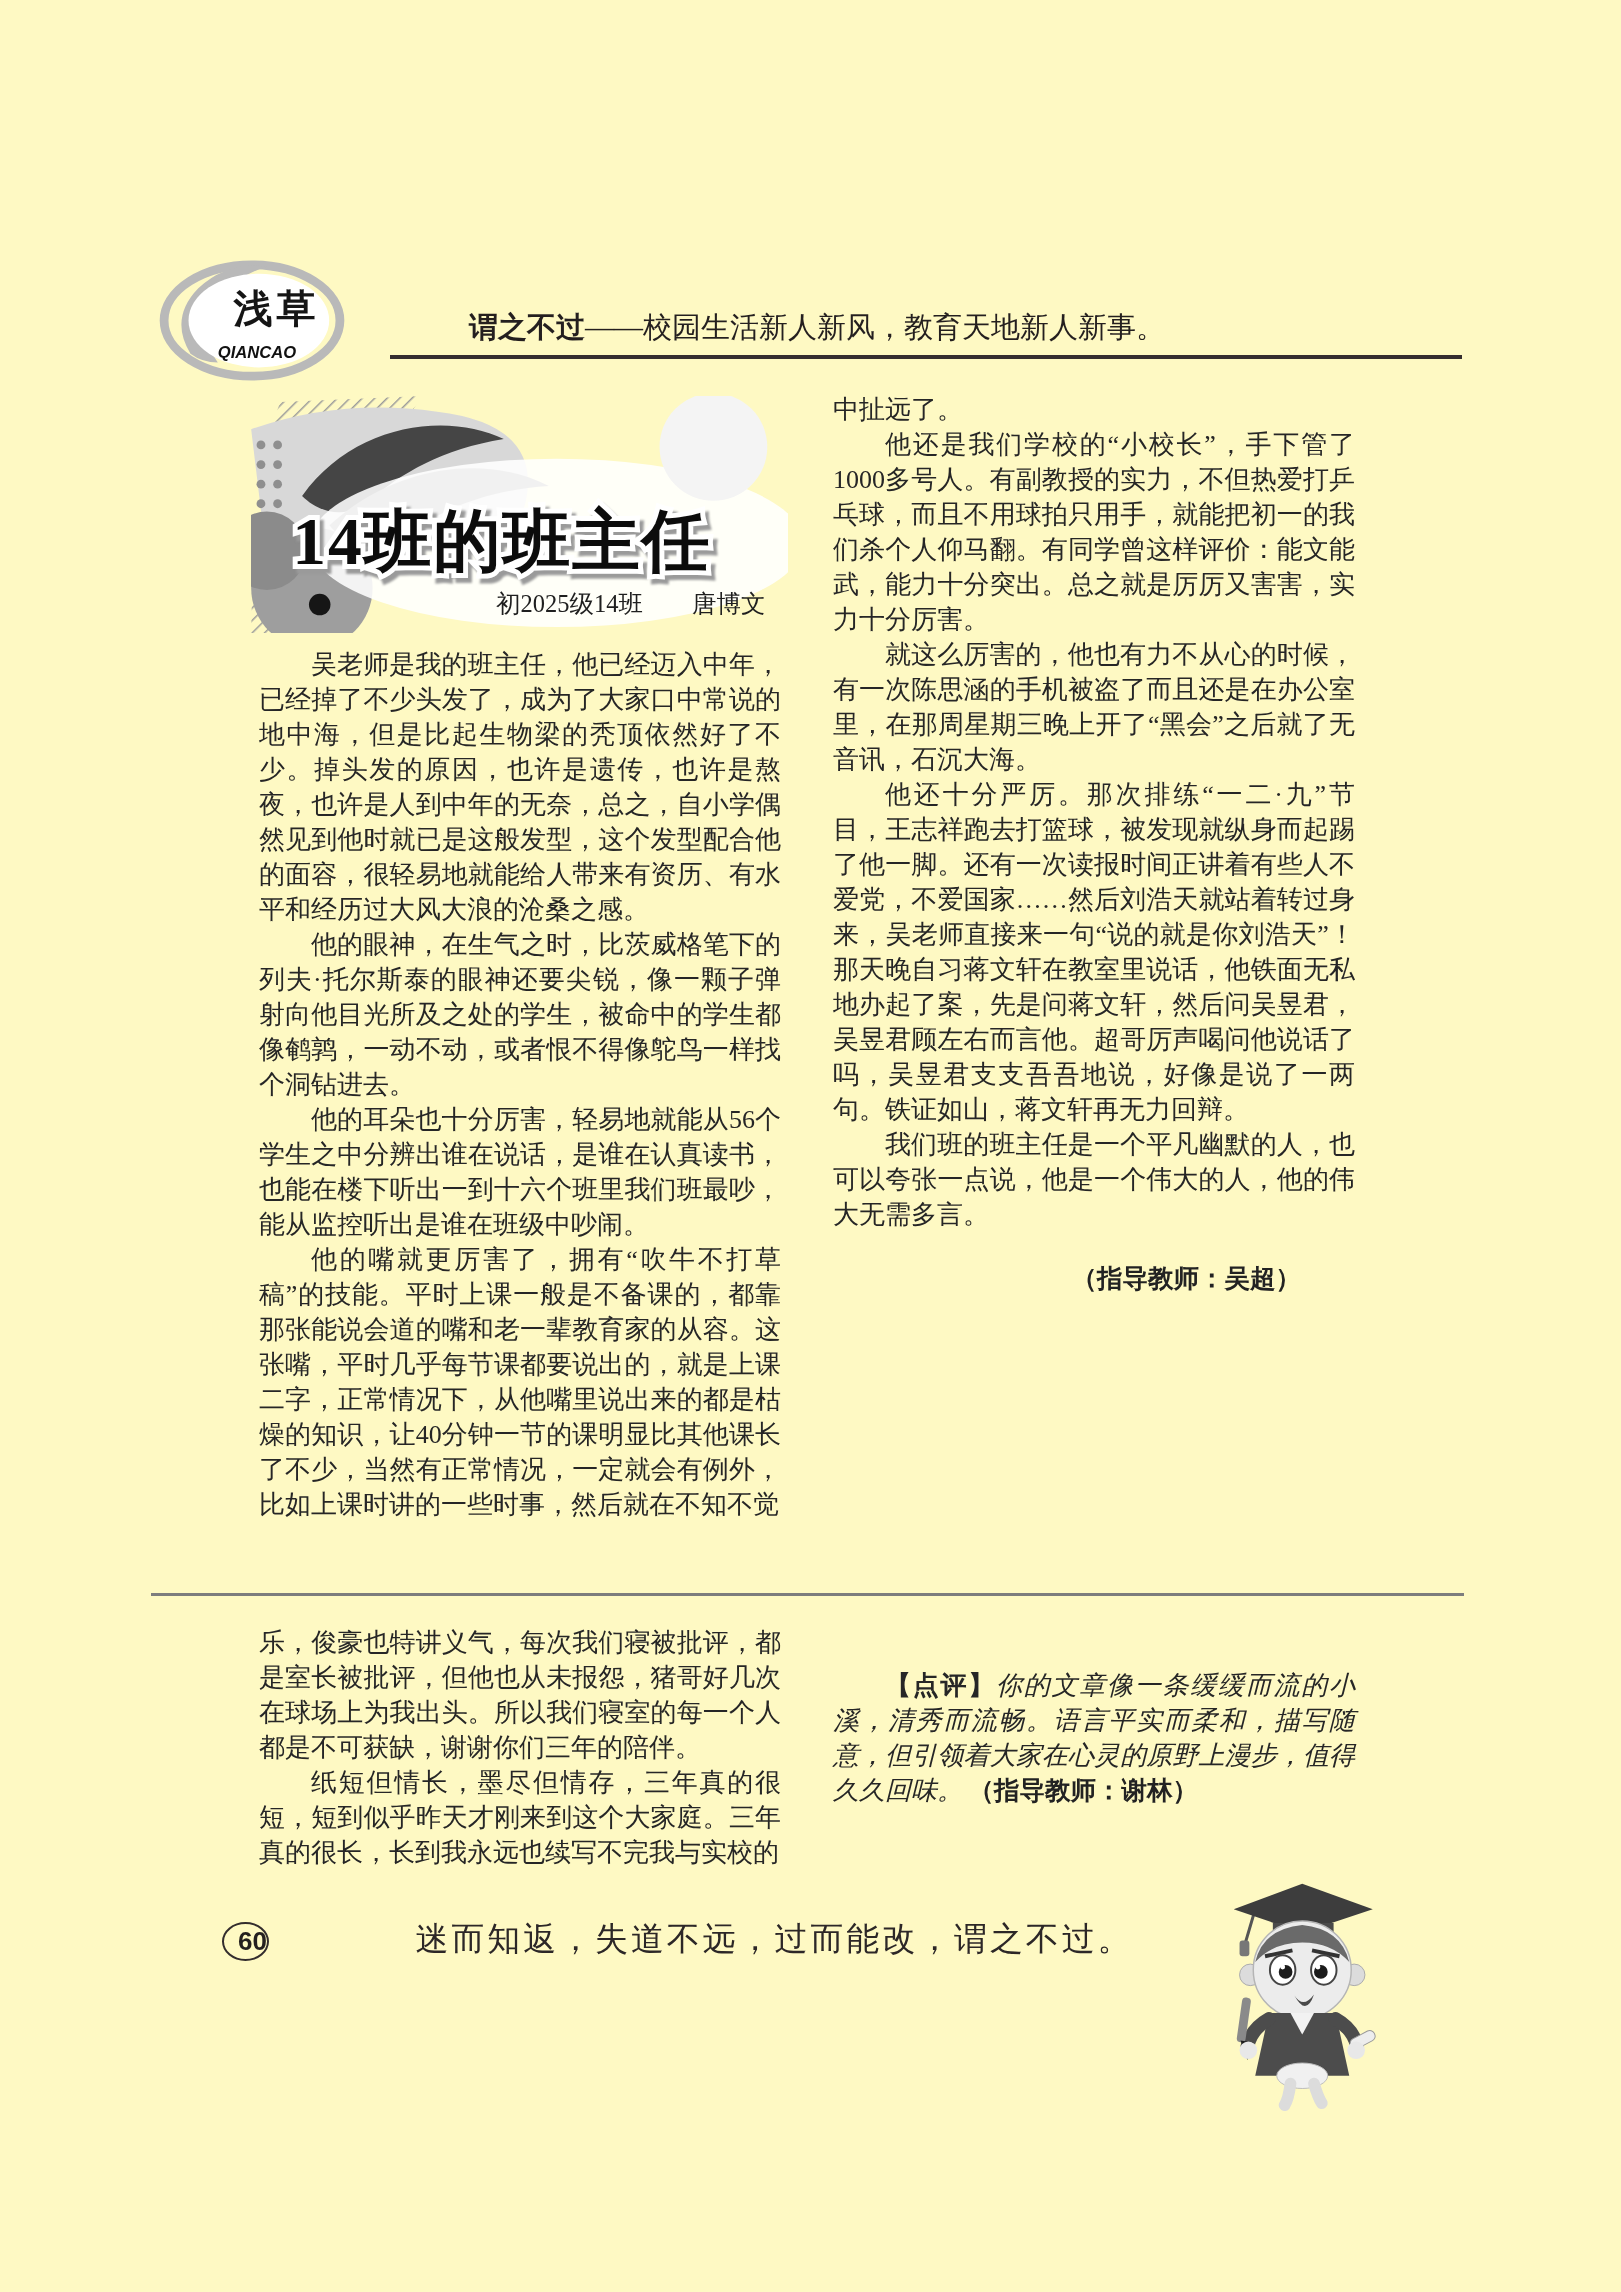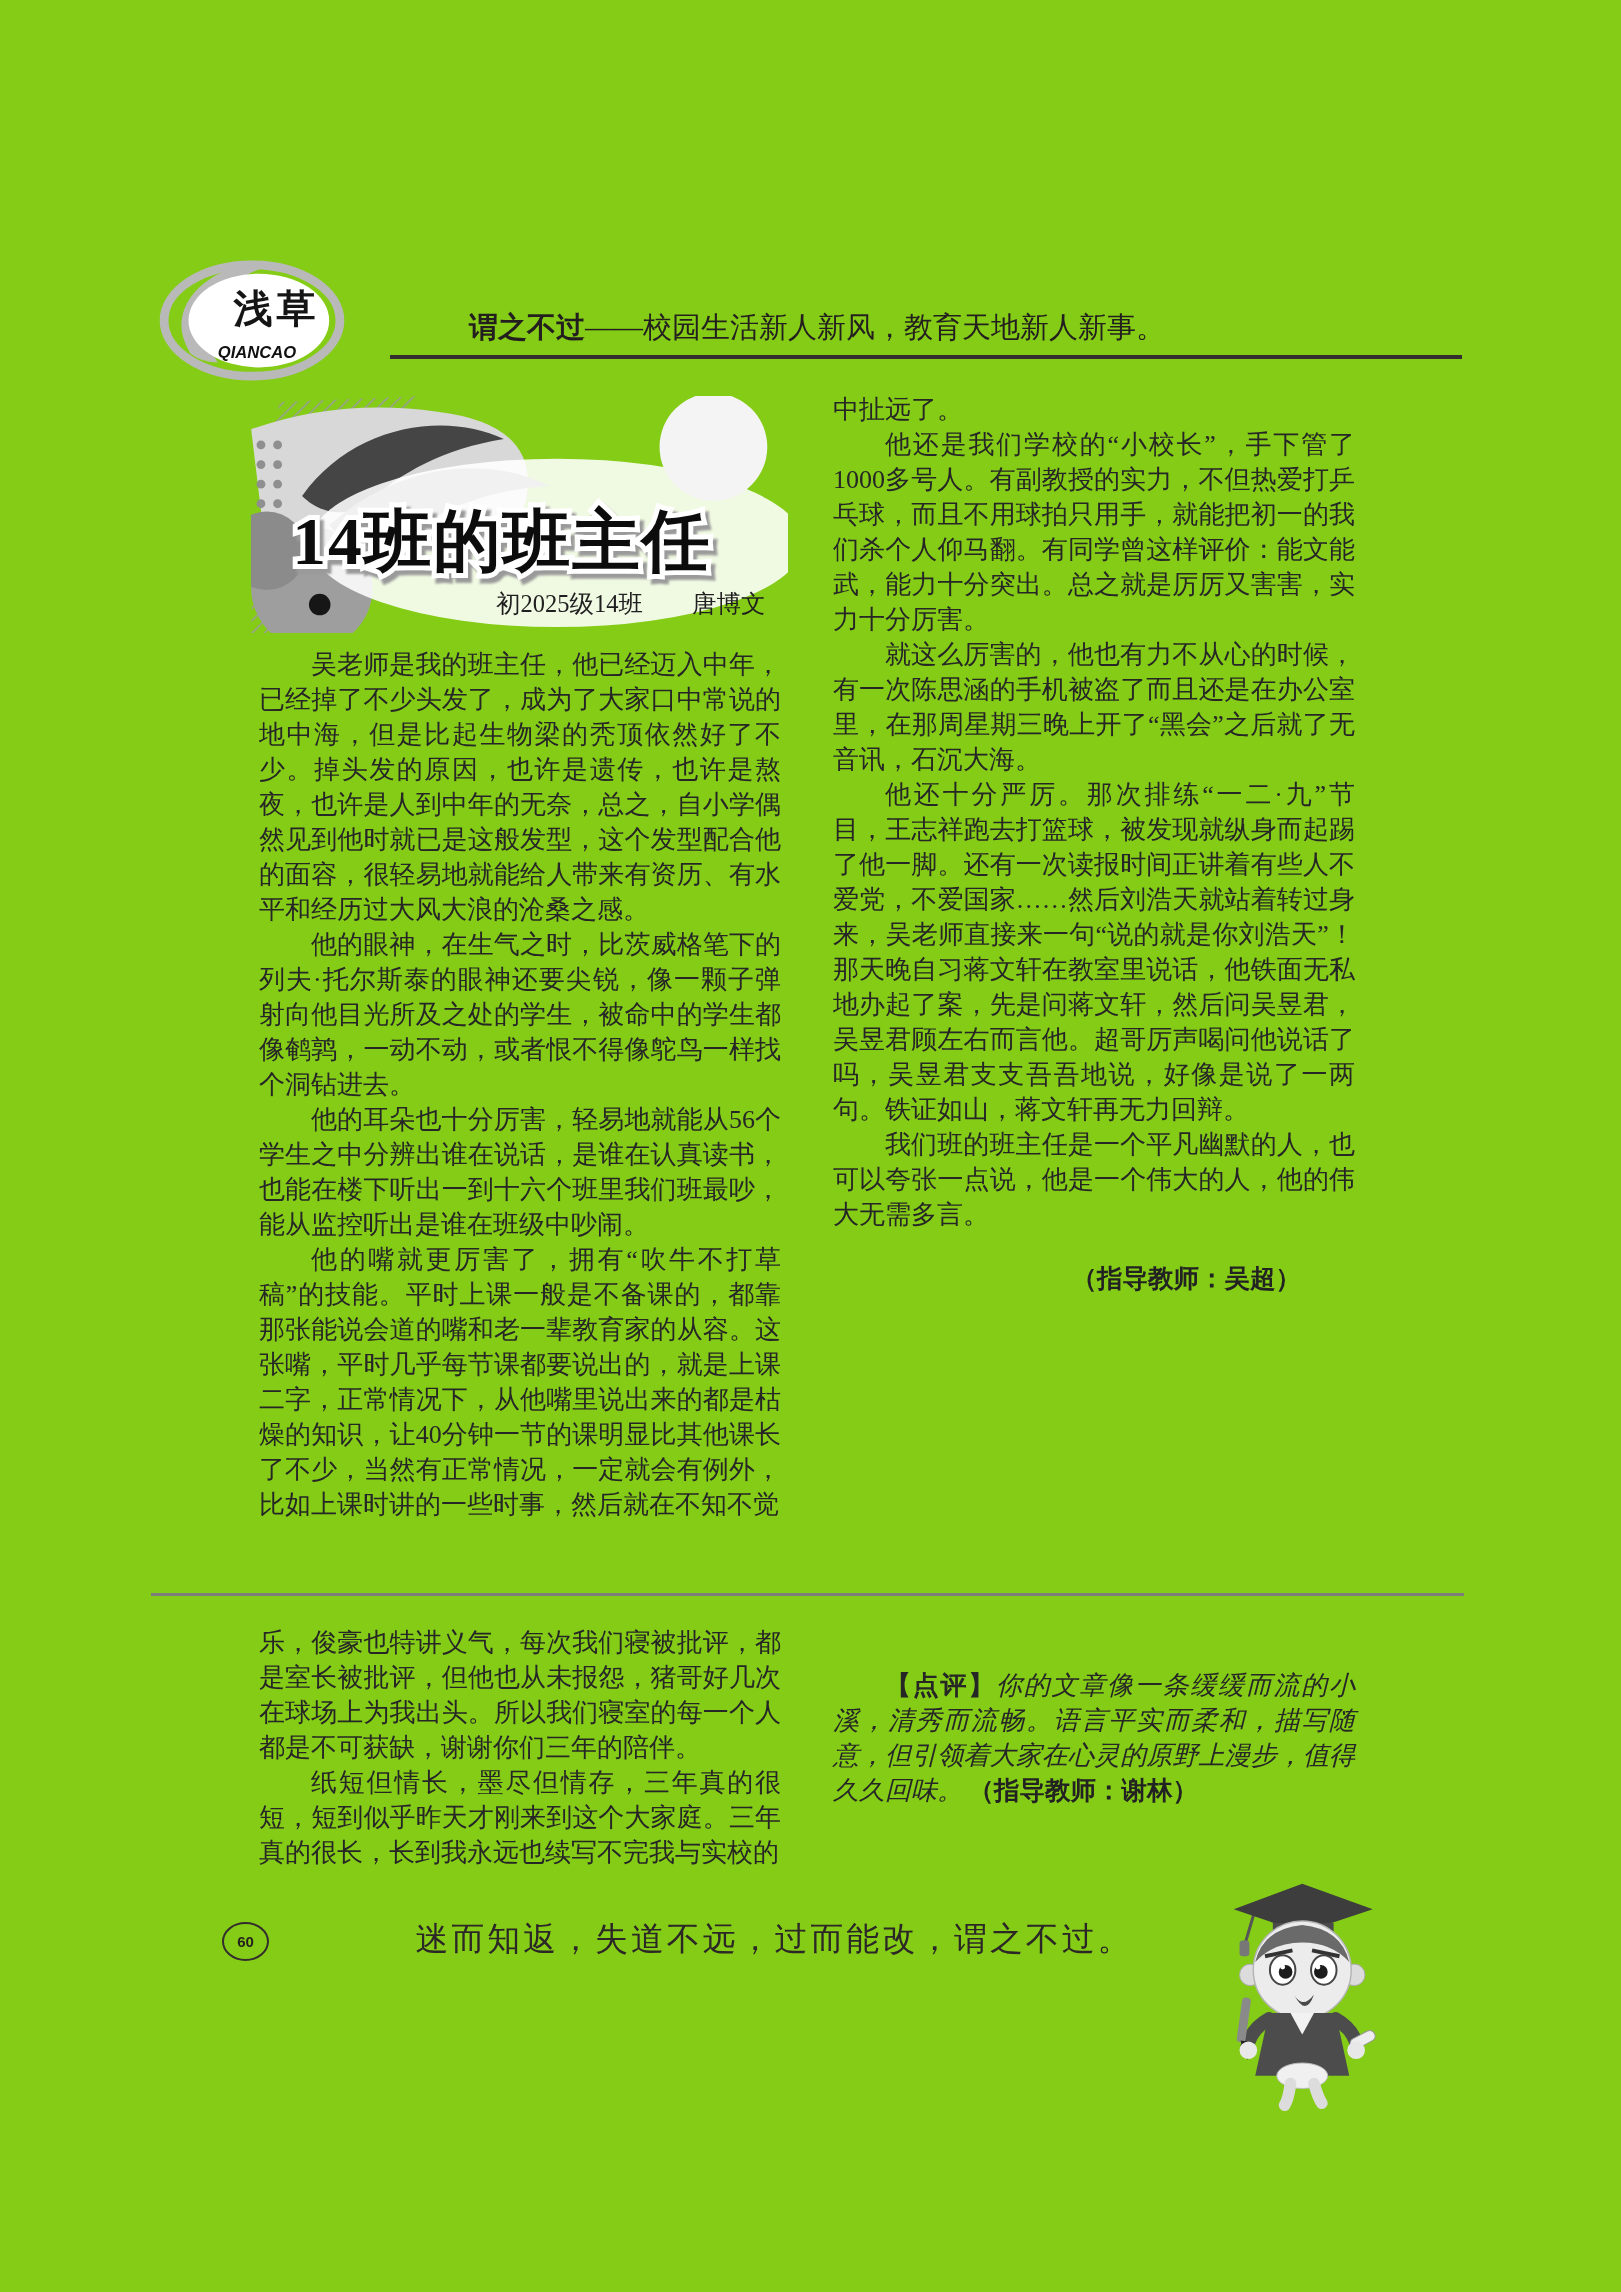--- a/index.html
+++ b/index.html
@@ -1,18 +1,18 @@
 <!DOCTYPE html>
 <html><head>
 <meta charset="utf-8">
 <style>
   html,body{margin:0;padding:0;background:#e9e9e9;}
   .page{
     position:relative;width:1621px;height:2293px;margin:0 auto;
-    background:#84cc16;overflow:hidden;
+    background:#fef9c3;overflow:hidden;
     font-family:"Liberation Serif","DejaVu Serif",serif;color:#262626;
   }
   .abs{position:absolute;}
   
   .strip{position:absolute;left:469px;top:308px;font-size:29px;color:#241f1f;white-space:nowrap;}
   .strip .bold{font-family:"Liberation Sans","DejaVu Sans",sans-serif;font-weight:800;}
   .header-rule{position:absolute;left:390px;top:355px;width:1072px;height:3.9px;background:#352e2f;}
   
   .byline{position:absolute;left:496px;top:587px;width:294px;font-size:24.5px;color:#1f1f1f;}
   
@@ -29,21 +29,21 @@
   .comment-label{font-family:"Liberation Sans","DejaVu Sans",sans-serif;font-weight:bold;font-style:normal;}
   .teacher{margin-top:2px;text-align:right;padding-right:54px;font-family:"Liberation Sans","DejaVu Sans",sans-serif;font-weight:bold;font-size:25.5px;color:#222;}
   .comment2{margin-top:43px;}
   .teacher-inline{position:absolute;right:157px;bottom:0;font-family:"Liberation Sans","DejaVu Sans",sans-serif;font-weight:bold;font-size:25.5px;color:#222;font-style:normal;}
   
   .divider{position:absolute;left:151px;top:1593px;width:1313px;height:2.9px;background:#7d7d7d;}
   
   .page-badge{
     position:absolute;left:222px;top:1922px;width:43px;height:35px;
     border:2.5px solid #332d2d;border-radius:50%;
-    text-align:center;line-height:35px;font-size:15px;font-weight:bold;
+    text-align:right;line-height:35px;font-size:26px;font-weight:bold;
     font-family:"Liberation Sans","DejaVu Sans",sans-serif;color:#241f1f;
   }
   .footer-quote{
     position:absolute;left:314px;top:1917px;width:921px;
     text-align:center;font-size:33px;letter-spacing:2.9px;color:#2c2727;
   }
 </style>
 </head>
 <body>
 

